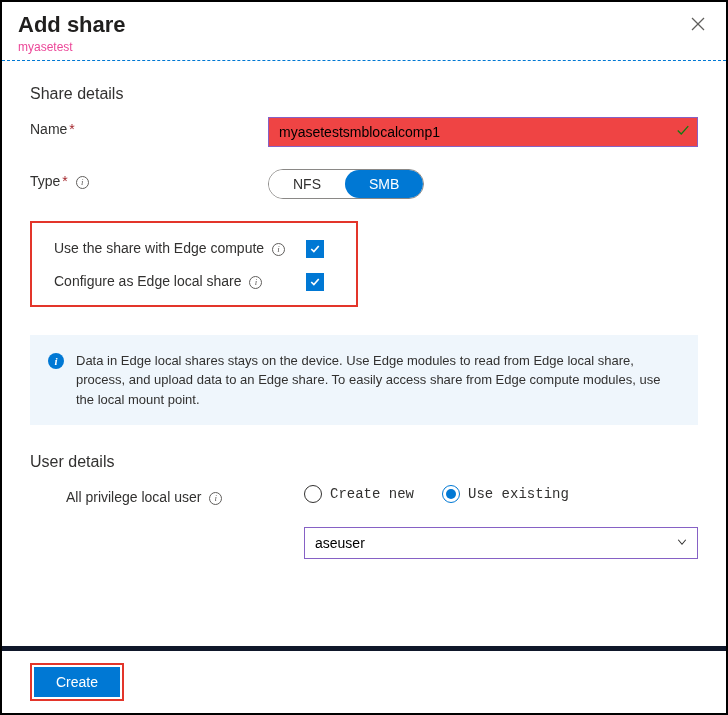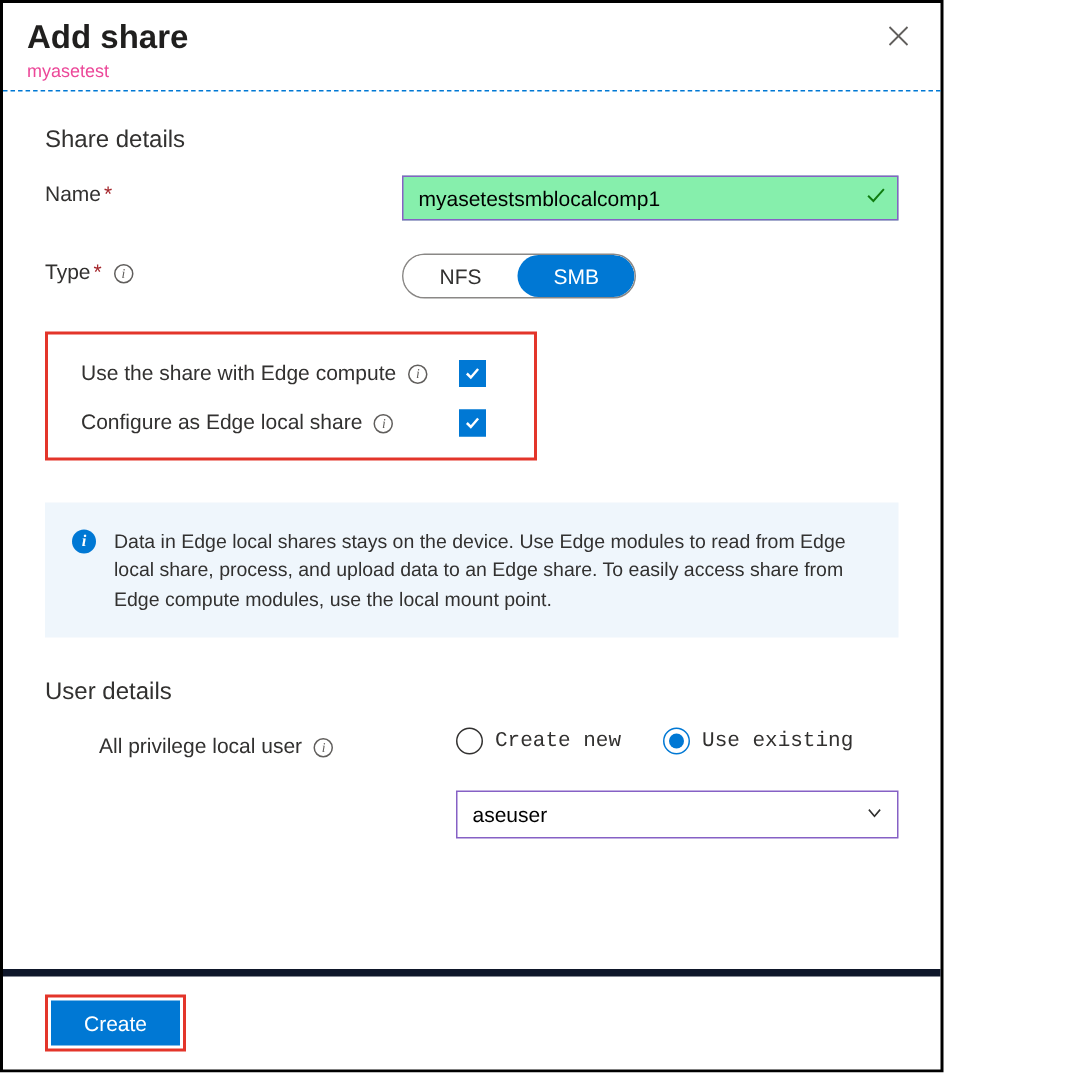--- a/index.html
+++ b/index.html
@@ -4,21 +4,21 @@
 <style>
   * { box-sizing: border-box; }
   html, body {
     margin: 0; padding: 0;
     font-family: "Segoe UI", Arial, sans-serif;
     font-size: 14px;
     color: #323130;
     background: #fff;
   }
   .panel {
-    width: 629px;
+    width: 728px;
     height: 715px;
     border: 2px solid #000;
     position: relative;
     display: flex;
     flex-direction: column;
   }
   .header {
     padding: 10px 16px 6px 16px;
   }
   .header-row {
@@ -90,21 +90,21 @@
   .control { flex: 1 1 auto; }
 
   .text-input-wrap {
     position: relative;
   }
   .text-input {
     width: 100%;
     border: 1px solid #8661c5;
     padding: 6px 42px 6px 10px;
     font-size: 14px;
-    background: #86efac;
+    background: #ef4444;
   }
   .valid-check {
     position: absolute;
     right: 8px;
     top: 50%;
     transform: translateY(-50%);
     color: #107c10;
     font-size: 14px;
     pointer-events: none;
   }

